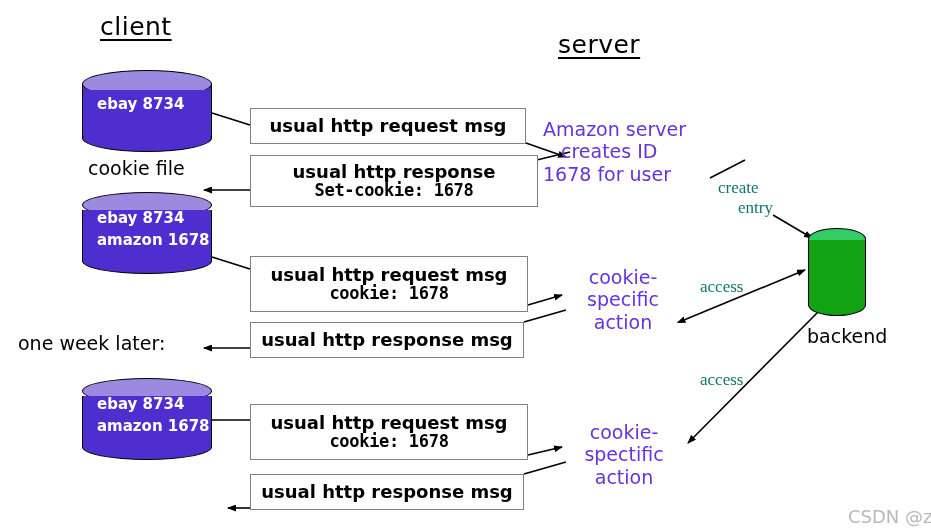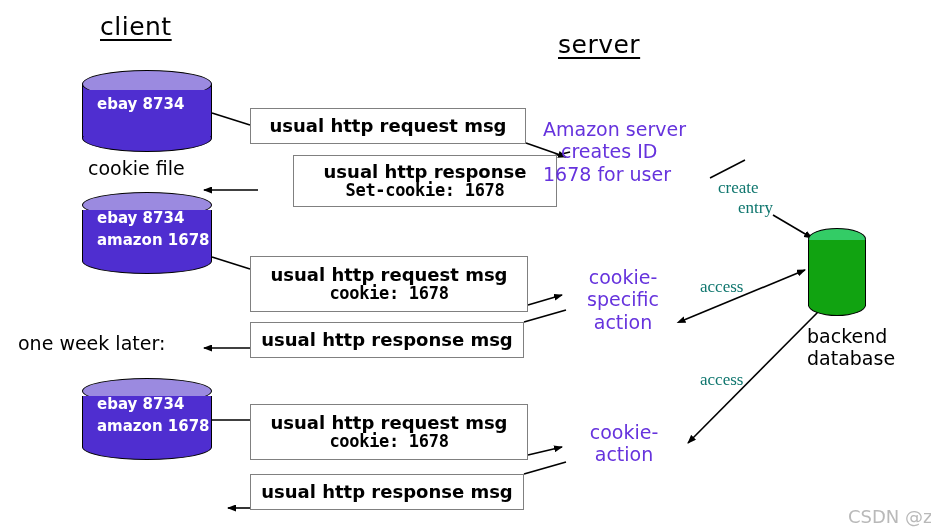--- a/index.html
+++ b/index.html
@@ -211,21 +211,21 @@
     <div class="cyl-text" style="top:16px; z-index:2;">
       <div>ebay 8734</div>
       <div>amazon 1678</div>
     </div>
   </div>
 
   <div class="abs msgbox" style="left:250px; top:108px; width:276px; height:36px;">
     <div class="line1">usual http request msg</div>
   </div>
 
-  <div class="abs msgbox" style="left:250px; top:155px; width:264px; height:52px;margin-left:43px;">
+  <div class="abs msgbox" style="left:250px; top:155px; width:288px; height:52px;">
     <div class="line1">usual http response</div>
     <div class="line2">Set-cookie: 1678</div>
   </div>
 
   <div class="abs msgbox" style="left:250px; top:256px; width:278px; height:56px;">
     <div class="line1">usual http request msg</div>
     <div class="line2">cookie: 1678</div>
   </div>
 
   <div class="abs msgbox" style="left:250px; top:322px; width:274px; height:36px;">
@@ -248,38 +248,38 @@
   </div>
 
   <div class="abs purple-note center" style="left:573px; top:266px; width:100px;">
     <div>cookie-</div>
     <div>specific</div>
     <div>action</div>
   </div>
 
   <div class="abs purple-note center" style="left:568px; top:421px; width:112px;">
     <div>cookie-</div>
+    <div>spectific</div>
     <div>action</div>
   </div>
 
   <div class="abs label-sm" style="left:718px; top:178px;">
     <div>create</div>
     <div style="padding-left:20px;">entry</div>
   </div>
 
   <div class="abs label-sm" style="left:700px; top:277px;">access</div>
   <div class="abs label-sm" style="left:700px; top:370px;">access</div>
 
   <div class="cyl" style="left:808px; top:228px; width:58px; height:92px;">
     <div class="cyl-top" style="width:58px; height:22px; background:#33cc66; border:1.5px solid #000;"></div>
     <div class="cyl-top" style="top:66px; width:58px; height:22px; background:#11a311; border:1.5px solid #000;"></div>
     <div class="cyl-body" style="top:12px; width:58px; height:66px; background:#11a311; z-index:1;
                 border-left:1.5px solid #000; border-right:1.5px solid #000;"></div>
   </div>
 
   <div class="abs label" style="left:807px; top:325px; text-align:left; width:124px;">
     <div>backend</div>
-    <div>database</div>
   </div>
 
   <div class="abs watermark" style="left:848px; top:506px;">CSDN @zjx...</div>
 
 </div>
 
 </body></html>

